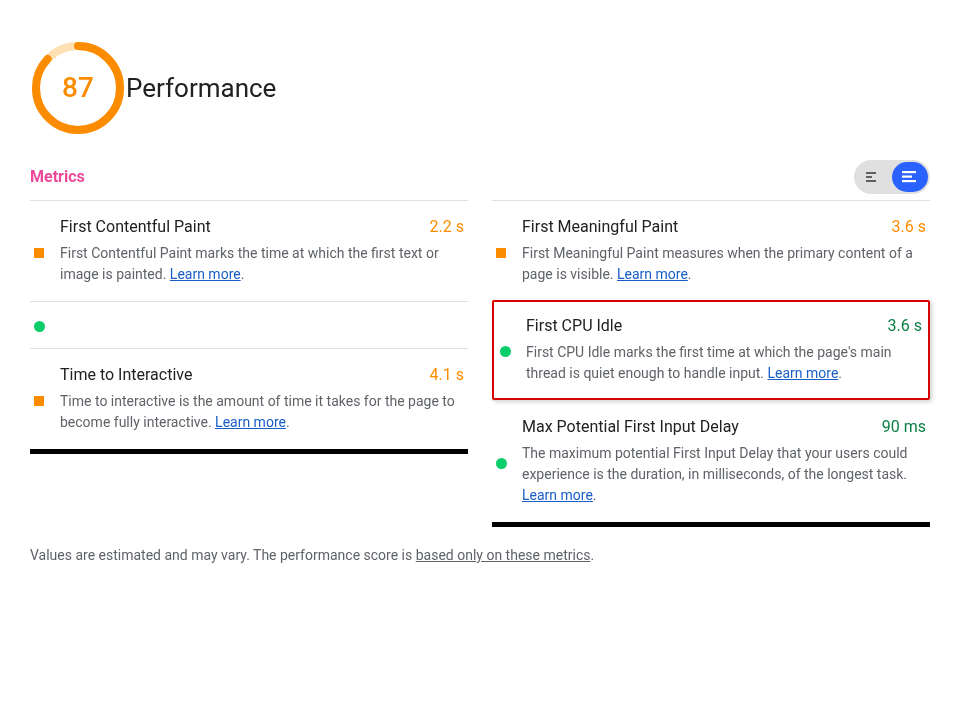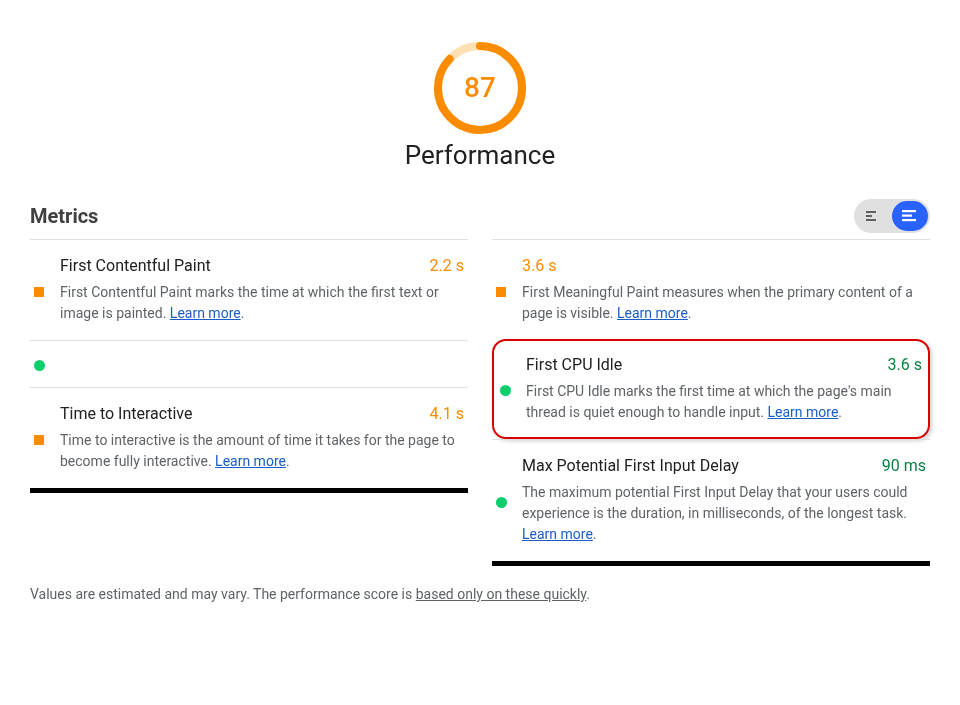--- a/index.html
+++ b/index.html
@@ -7,50 +7,50 @@
     margin: 0;
     padding: 0;
     font-family: Roboto, Arial, Helvetica, sans-serif;
     background: #fff;
     color: #212121;
     font-size: 14px;
     line-height: 1.5;
     width: 960px;
   }
   .wrap { padding: 40px 30px 20px 30px; }
-  .gauge-wrap { display:flex; flex-direction:column; align-items:center; margin-bottom: 15px; }
+  .gauge-wrap { display:flex; flex-direction:row; align-items:center; margin-bottom: 15px; }
   .gauge { position: relative; width: 96px; height: 96px; }
   .gauge svg { transform: rotate(-90deg); }
   .gauge-score {
     position:absolute; top:0; left:0; right:0; bottom:0;
     display:flex; align-items:center; justify-content:center;
     font-size: 28px; font-weight: 500; color: #fb8c00;
   }
   .gauge-title { font-size: 26px; color:#212121; font-weight: 400; }
   .metrics-header { display:flex; align-items:center; justify-content:space-between; margin-top: 24px; }
-  .metrics-heading { font-size: 20px; font-weight: 700; color:#404040; }
+  .metrics-heading { font-size: 16px; font-weight: 700; color:#ec4899; }
   .toggle-group { display:flex; align-items:center; background:#e0e0e0; border-radius: 18px; padding:2px; }
   .toggle-btn {
     width: 36px; height: 30px; border-radius: 16px;
     display:flex; align-items:center; justify-content:center;
     cursor:pointer;
   }
   .toggle-btn.active { background:#2962ff; }
   .toggle-btn svg { display:block; }
   .cols { display:flex; gap: 24px; margin-top: 6px; }
   .col { flex:1; }
   .metric {
     border-top: 1px solid #e0e0e0;
     padding: 14px 4px 16px 4px;
     position: relative;
   }
   .metric:last-child { border-bottom: 5px solid #000000; }
   .hl {
     border: 2px solid #d90000;
-    border-radius: 14px;
+    border-radius: 2px;
     box-shadow: 2px 2px 4px rgba(0,0,0,0.18);
     padding: 12px 6px 14px 6px;
     margin-top: -1px;
   }
   .m-row { display:flex; }
   .bullet {
     width: 26px; flex: 0 0 26px;
     display:flex; justify-content:flex-start; align-items:center;
     padding-top: 5px;
   }
@@ -144,20 +144,21 @@
         </div>
       </div>
     <div class="col" id="col-right">
         <div class="metric">
           <div class="m-row">
             <div class="bullet">
               <div class="sq"></div>
             </div>
             <div class="m-body">
               <div class="m-head">
+                <div class="m-name">First Meaningful Paint</div>
                 <div class="m-val val-orange">3.6 s</div>
               </div>
               <div class="m-desc"><span>First Meaningful Paint measures when the primary content of a page is visible. </span><a class="learn">Learn more</a>.</div>
             </div>
           </div>
         </div>
         <div class="metric hl">
           <div class="m-row">
             <div class="bullet">
               <div class="ci"></div>
@@ -182,16 +183,16 @@
                 <div class="m-val val-green">90 ms</div>
               </div>
               <div class="m-desc"><span>The maximum potential First Input Delay that your users could experience is the duration, in milliseconds, of the longest task. </span><a class="learn">Learn more</a>.</div>
             </div>
           </div>
         </div>
       </div>
   </div>
 
   <div class="footnote">
-    <span>Values are estimated and may vary. The performance score is </span><span class="u">based only on these quickly</span><span>.</span>
+    <span>Values are estimated and may vary. The performance score is </span><span class="u">based only on these metrics</span><span>.</span>
   </div>
 
 </div>
 
 </body></html>

